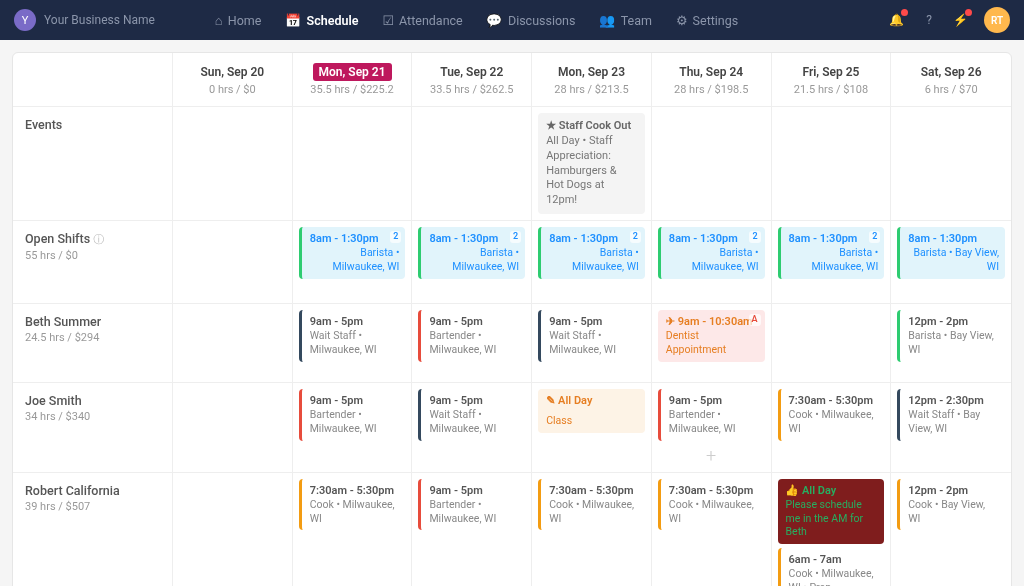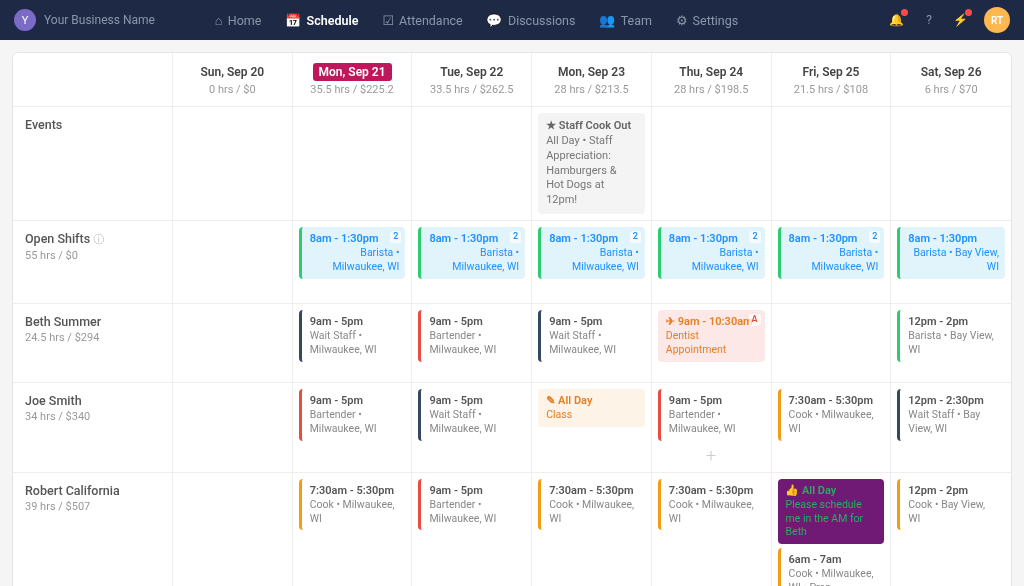--- a/index.html
+++ b/index.html
@@ -36,22 +36,22 @@
 .shift.open .role { color: #1e90ff; text-align: right; }
 .shift.navy { border-left-color: #34495e; }
 .shift.red { border-left-color: #e74c3c; }
 .shift.orange { border-left-color: #f39c12; }
 .shift.green { border-left-color: #2ecc71; }
 .shift.absence { background: #fde8e8; border-left: none; }
 .shift.absence .time { color: #e67e22; }
 .shift.absence .role { color: #e67e22; }
 .shift.class { background: #fdf3e6; border-left: none; }
 .shift.class .time { color: #e67e22; }
-.shift.class .role { color: #e67e22; }
-.shift.pref { background: #701a75; border-left: none; }
+.shift.class .role { color: #e67e22; margin-top: 6px; }
+.shift.pref { background: #7f1d1d; border-left: none; }
 .shift.pref .time { color: #27ae60; font-weight: 600; }
 .shift.pref .role { color: #27ae60; }
 .badge { position: absolute; top: 4px; right: 4px; background: rgba(255,255,255,0.7); border-radius: 3px; font-size: 9px; padding: 0 3px; color: #1e90ff; font-weight: 600; }
 .badge.a { color: #e74c3c; }
 .plus { text-align: center; color: #ccc; font-size: 18px; font-weight: 300; cursor: pointer; }
 .info-icon { color: #bbb; font-size: 11px; }
 .row.events .cell { min-height: 110px; }
 .row.openshifts .cell { min-height: 82px; }
 .row.person .cell { min-height: 78px; }
 </style>

